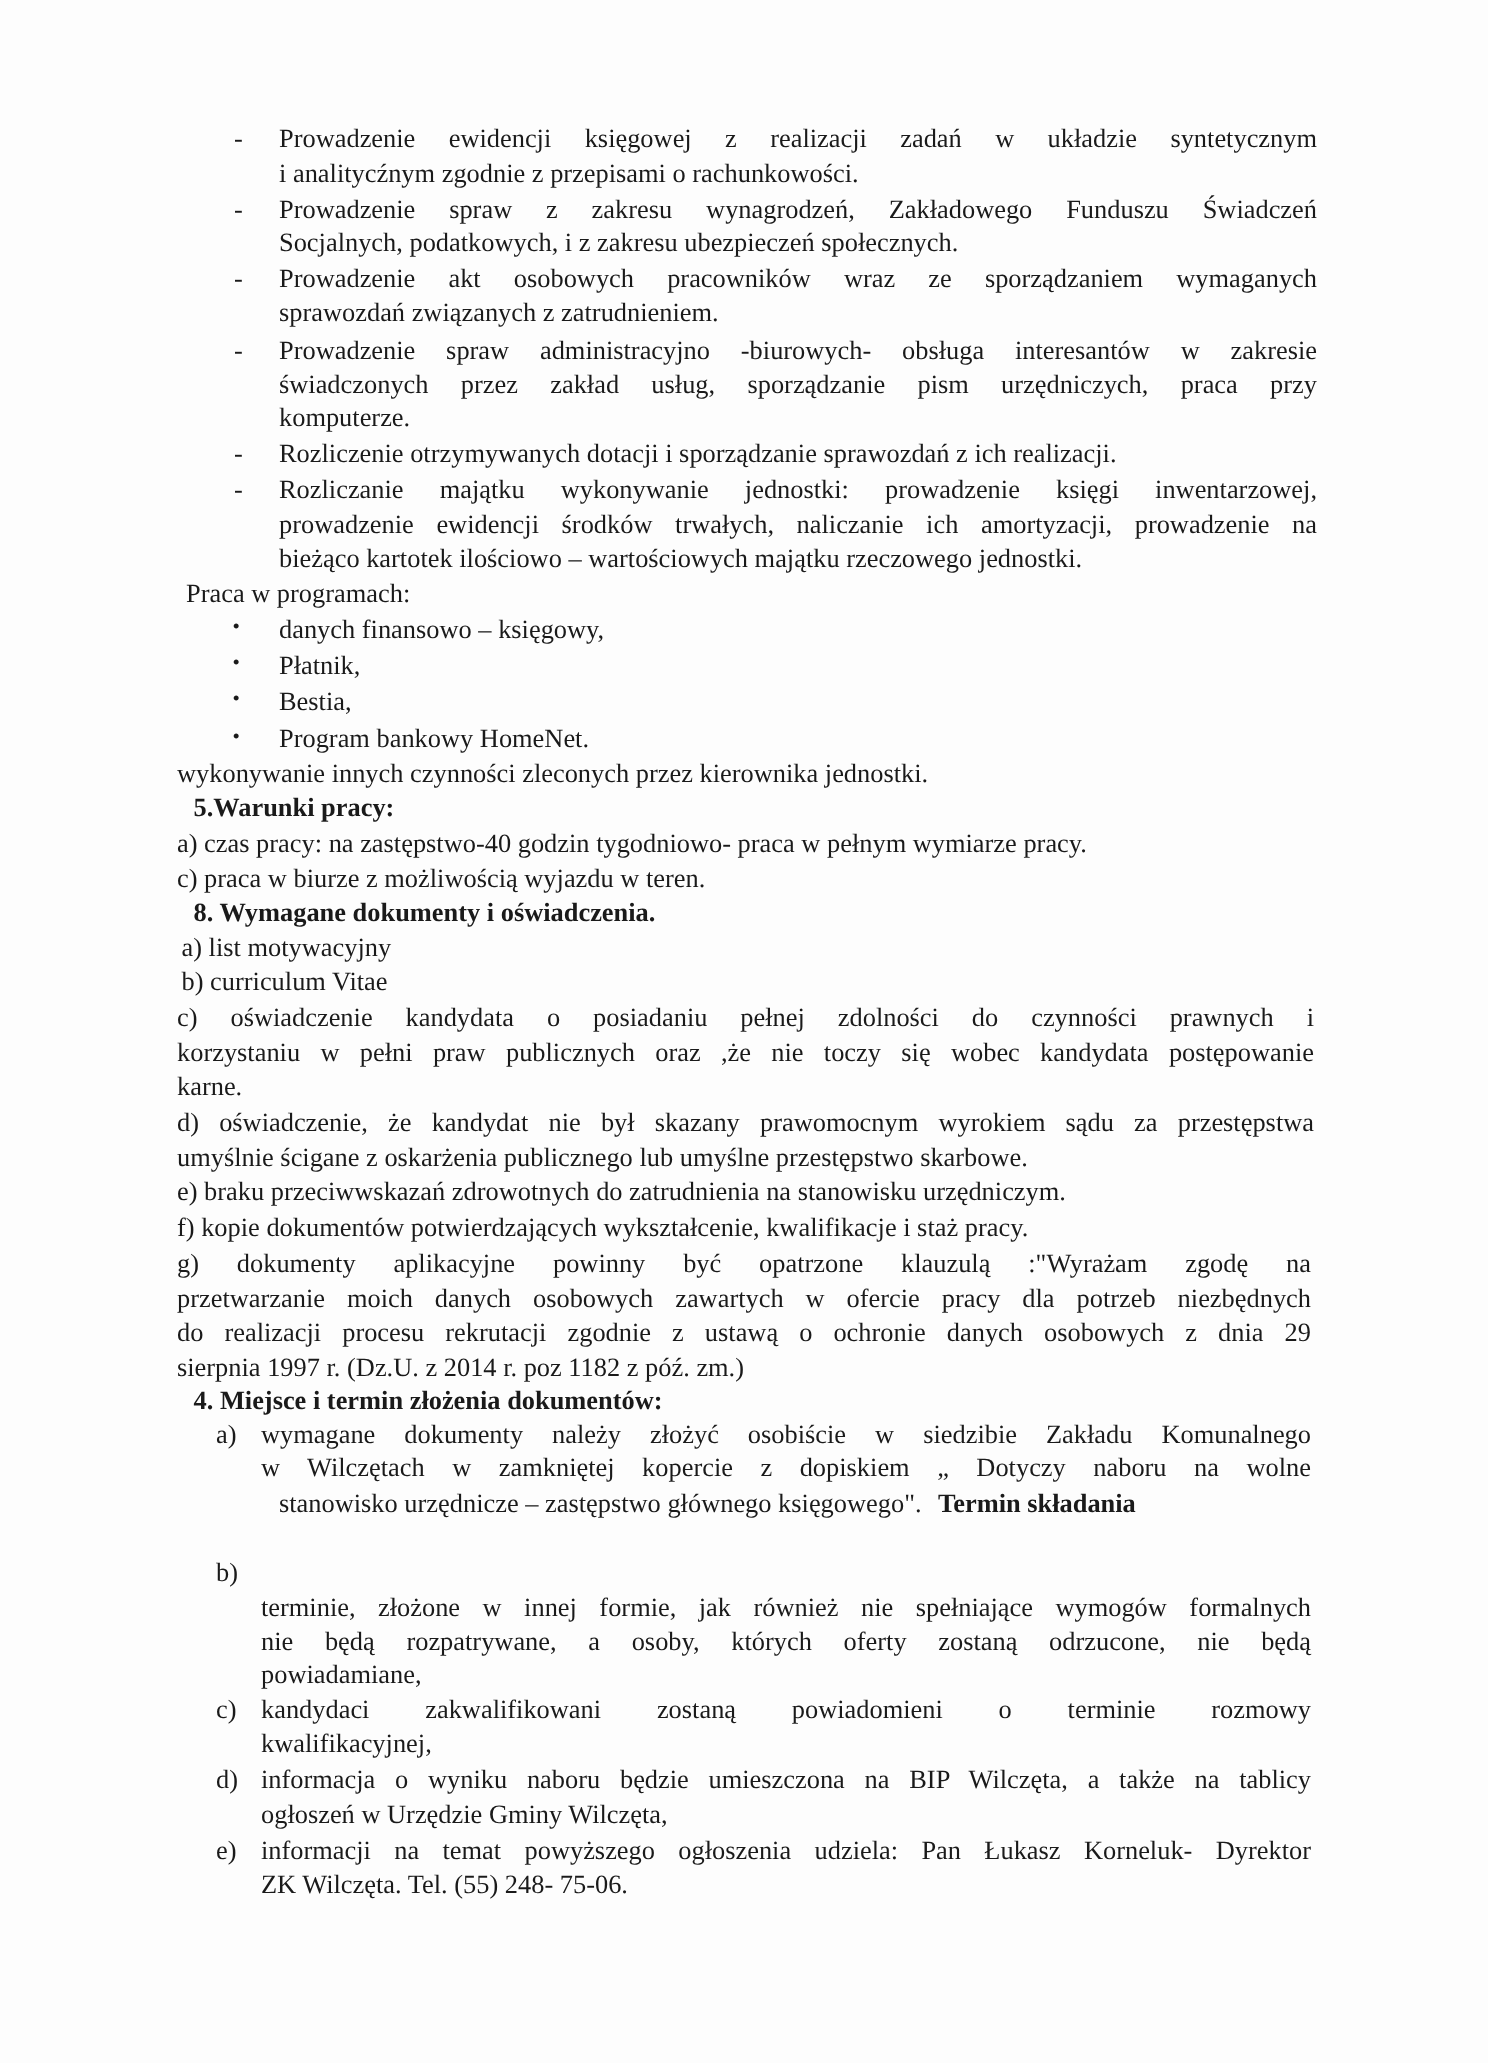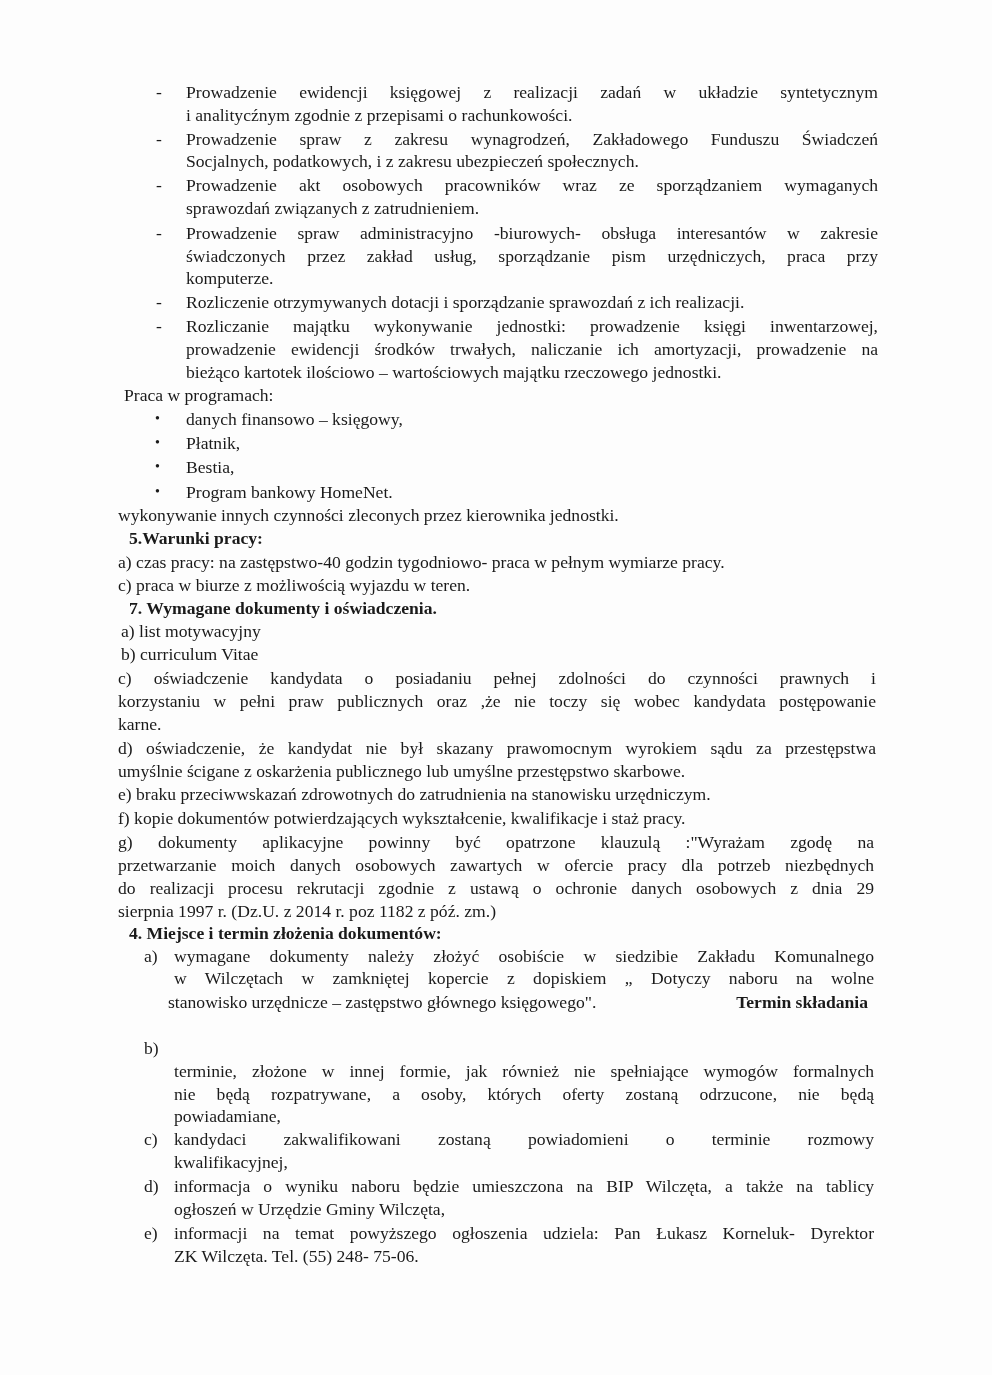--- a/index.html
+++ b/index.html
@@ -57,41 +57,41 @@
     <div class="ln" style="top:456px;left:186px">Bestia,</div>
     <span class="ln bullet" style="top:481px">•</span>
     <div class="ln" style="top:481px;left:186px">Program bankowy HomeNet.</div>
   </div>
   <div class="ln" style="top:504px;left:118px">wykonywanie innych czynności zleconych przez kierownika jednostki.</div>
 
   <div class="ln b" style="top:527px;left:118px">5.Warunki pracy:</div>
   <div class="ln" style="top:551px;left:118px">a) czas pracy: na zastępstwo-40 godzin tygodniowo- praca w pełnym wymiarze pracy.</div>
   <div class="ln" style="top:574px;left:118px">c) praca w biurze z możliwością wyjazdu w teren.</div>
 
-  <div class="ln b" style="top:597px;left:118px">7. Wymagane dokumenty i oświadczenia.</div>
+  <div class="ln b" style="top:597px;left:118px">8. Wymagane dokumenty i oświadczenia.</div>
   <div class="ln" style="top:620px;left:121px">a) list motywacyjny</div>
   <div class="ln" style="top:643px;left:121px">b) curriculum Vitae</div>
   <div class="ln just" style="top:667px;left:118px;width:758px">c) oświadczenie kandydata o posiadaniu pełnej zdolności do czynności prawnych i</div>
   <div class="ln just" style="top:690px;left:118px;width:758px">korzystaniu w pełni praw publicznych oraz ,że nie toczy się wobec kandydata postępowanie</div>
   <div class="ln" style="top:713px;left:118px">karne.</div>
   <div class="ln just" style="top:737px;left:118px;width:758px">d) oświadczenie, że kandydat nie był skazany prawomocnym wyrokiem sądu za przestępstwa</div>
   <div class="ln" style="top:760px;left:118px">umyślnie ścigane z oskarżenia publicznego lub umyślne przestępstwo skarbowe.</div>
   <div class="ln" style="top:783px;left:118px">e) braku przeciwwskazań zdrowotnych do zatrudnienia na stanowisku urzędniczym.</div>
   <div class="ln" style="top:807px;left:118px">f)  kopie dokumentów potwierdzających  wykształcenie, kwalifikacje i staż pracy.</div>
   <div class="ln just" style="top:831px;left:118px;width:756px">g)  dokumenty  aplikacyjne  powinny  być  opatrzone  klauzulą  :"Wyrażam  zgodę  na</div>
   <div class="ln just" style="top:854px;left:118px;width:756px">przetwarzanie moich danych osobowych zawartych w ofercie pracy dla potrzeb niezbędnych</div>
   <div class="ln just" style="top:877px;left:118px;width:756px">do realizacji procesu rekrutacji zgodnie z ustawą o ochronie danych osobowych z dnia 29</div>
   <div class="ln" style="top:900px;left:118px">sierpnia 1997 r. (Dz.U. z 2014 r. poz 1182 z póź. zm.)</div>
 
   <div class="ln b" style="top:922px;left:118px">4. Miejsce i termin złożenia dokumentów:</div>
 
   <span class="ln lbl" style="top:945px">a)</span>
   <div class="ln just" style="top:945px;left:174px;width:700px">wymagane dokumenty należy złożyć osobiście w siedzibie Zakładu Komunalnego</div>
   <div class="ln just" style="top:967px;left:174px;width:700px">w Wilczętach w zamkniętej kopercie z dopiskiem „ Dotyczy naboru na wolne</div>
-  <div class="ln" style="top:991px;left:168px;width:700px;display:flex;justify-content:space-between">
+  <div class="ln" style="top:991px;left:186px;width:700px;display:flex;">
     <span>stanowisko urzędnicze – zastępstwo głównego księgowego".</span>
     <span class="b">Termin składania</span>
   </div>
 
   <span class="ln lbl" style="top:1037px">b)</span>
   <div class="ln just" style="top:1060px;left:174px;width:700px">terminie, złożone w innej formie, jak również nie spełniające wymogów formalnych</div>
   <div class="ln just" style="top:1083px;left:174px;width:700px">nie będą rozpatrywane, a osoby, których oferty zostaną odrzucone, nie będą</div>
   <div class="ln" style="top:1105px;left:174px">powiadamiane,</div>
 
   <span class="ln lbl" style="top:1128px">c)</span>

